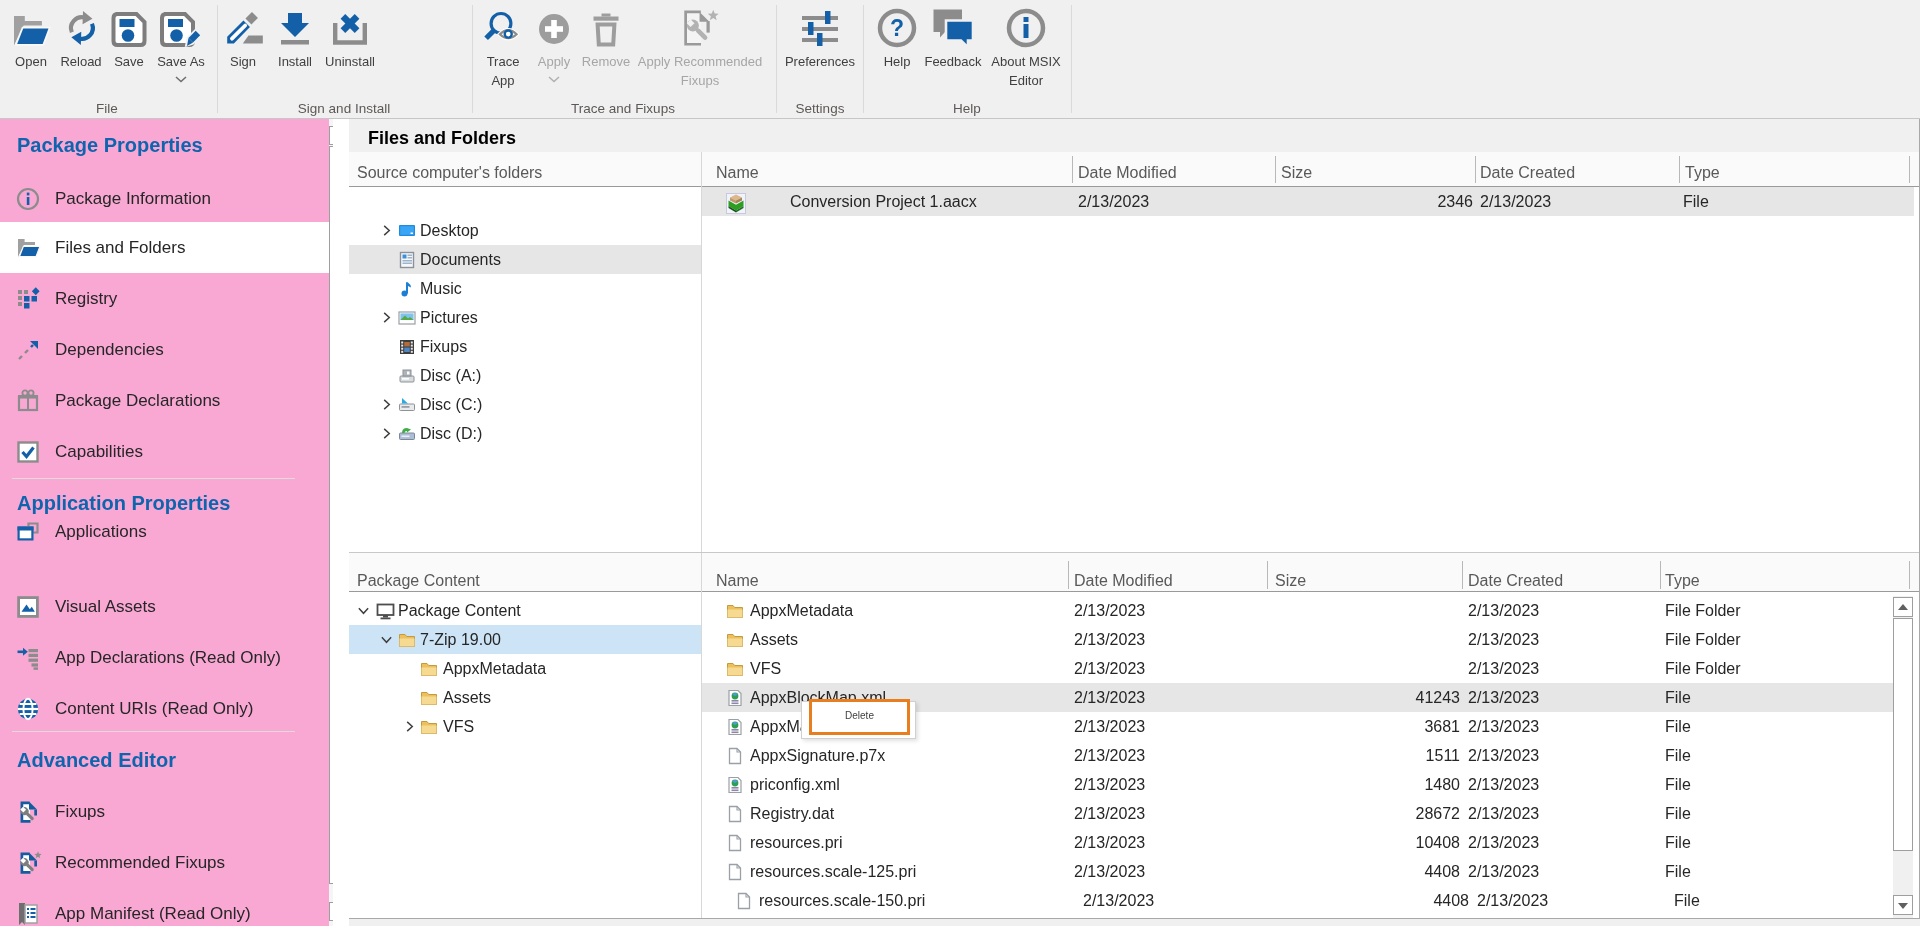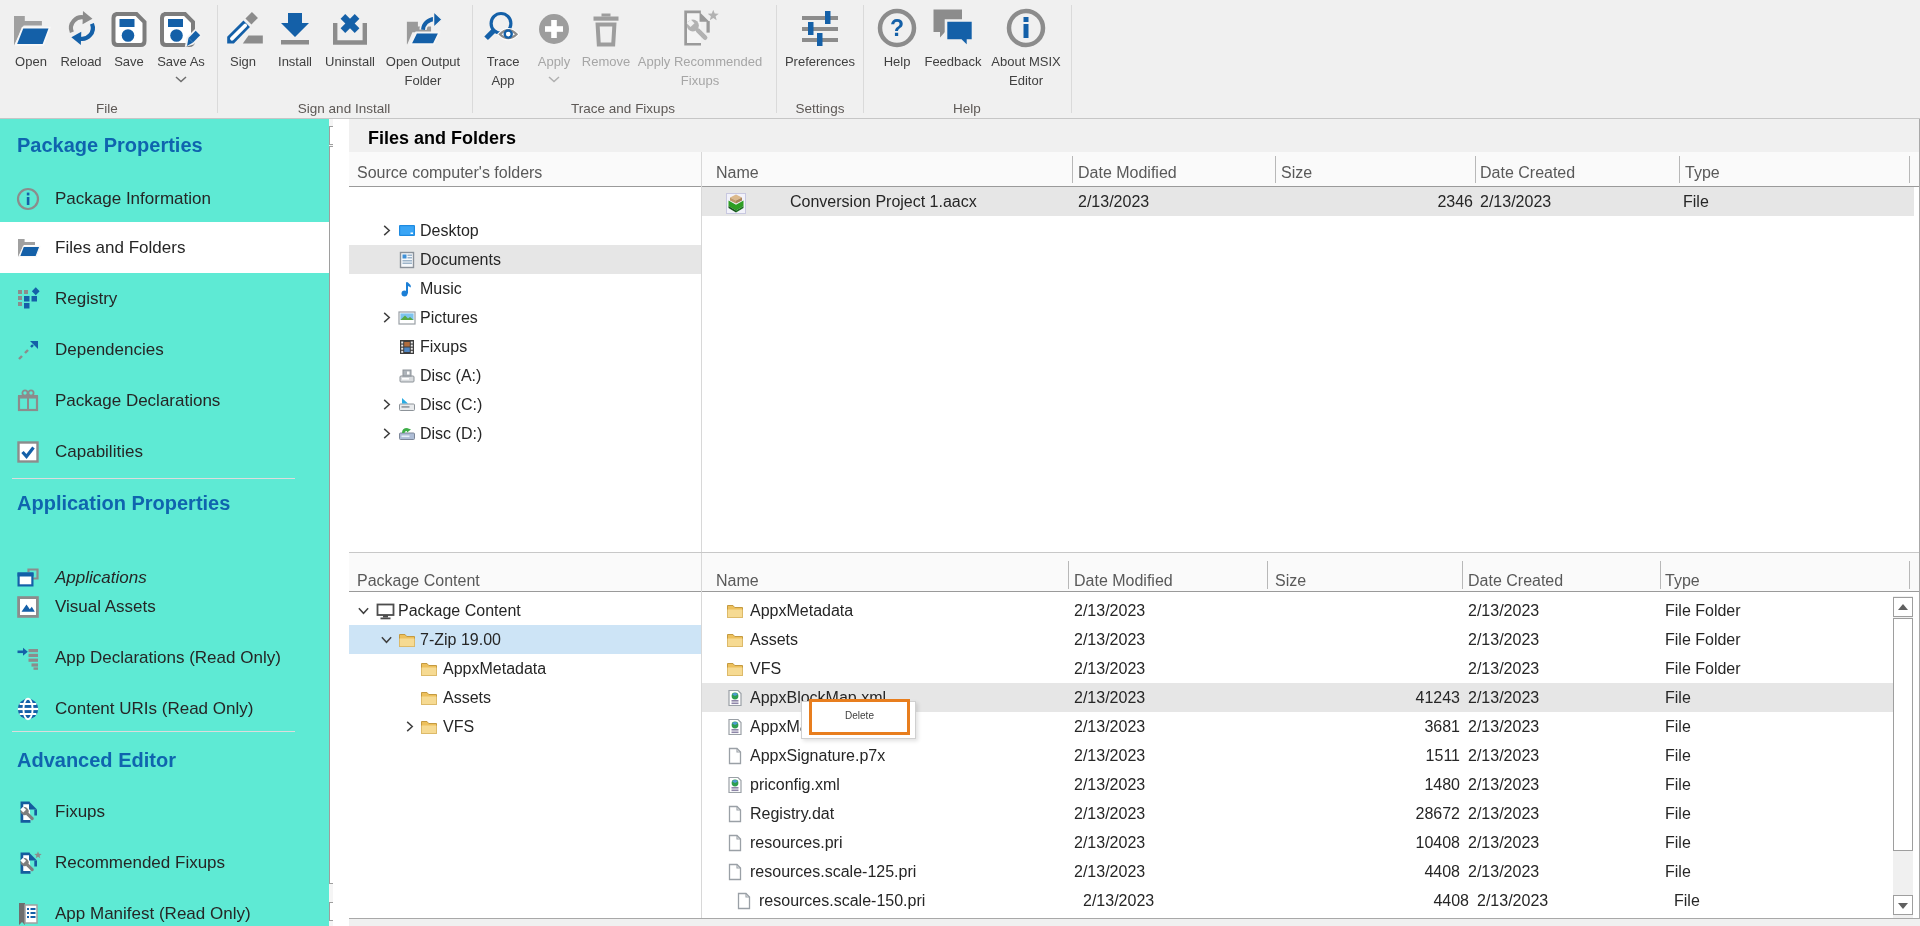--- a/index.html
+++ b/index.html
@@ -8,21 +8,21 @@
 
 #ribbon { position:absolute; left:0; top:0; width:1920px; height:119px; background:#f0f0f0; border-bottom:1px solid #c6c6c6; }
 .rbtn { position:absolute; top:0; height:110px; text-align:center; }
 .rbtn svg.icon { position:absolute; bottom:62px; left:50%; transform:translateX(-50%); }
 .rlabel { position:absolute; top:52px; left:0; width:100%; font-size:13px; color:#404040; line-height:19px; }
 .rlabel.dis { color:#a6a6a6; }
 .rsep { position:absolute; top:5px; width:1px; height:108px; background:#dadada; }
 .rgroup { position:absolute; top:101px; font-size:13.5px; color:#5d5855; width:200px; text-align:center; }
 .chev { position:absolute; font-size:12px; color:#6e6e6e; }
 
-#sidebar { position:absolute; left:0; top:119px; width:333px; height:807px; background:#5eead4; overflow:hidden; }
+#sidebar { position:absolute; left:0; top:119px; width:333px; height:807px; background:#f9a8d4; overflow:hidden; }
 .sechead { position:absolute; left:17px; font-size:20px; font-weight:bold; color:#0f64ae; }
 .sitem { position:absolute; left:0; width:329px; height:51px; }
 .sitem.sel { background:#ffffff; }
 .sitem svg { position:absolute; left:16px; top:50%; margin-top:-12px; }
 .sitem .stext { position:absolute; left:55px; top:50%; margin-top:-10px; font-size:17px; color:#262626; line-height:20px; }
 .ssep { position:absolute; left:12px; width:283px; height:1px; background:#dcdcdc; }
 
 .sbbox { position:absolute; background:#fff; border:1px solid #9e9e9e; }
 .sbarrow { position:absolute; width:0; height:0; }
 
@@ -103,30 +103,20 @@
   <div class="rbtn" style="left:322px; width:56px;">
     <svg class="icon" width="38" height="36" viewBox="0 0 38 36">
       <path d="M4.2,11 L4.2,30.5 L33.8,30.5 L33.8,11" fill="none" stroke="#8c8c8c" stroke-width="4.4"></path>
       <g transform="rotate(45 19 11.5)">
         <rect x="9" y="8.2" width="20" height="6.6" fill="#1460a8"></rect>
         <rect x="15.7" y="1.5" width="6.6" height="20" fill="#1460a8"></rect>
       </g>
     </svg>
     <div class="rlabel">Uninstall</div>
   </div>
-  <div class="rbtn" style="left:380px; width:86px;">
-    <svg class="icon" width="46" height="39" viewBox="0 0 54 46">
-      <path d="M8,15 L21,15 L21,20.5 L36.5,20.5 L36.5,27.5 L14.5,27.5 L8.5,41.5 L8,41.5 Z" fill="#9a9a9a"></path>
-      <path d="M27,24.5 Q28,13.5 41,11.5" fill="none" stroke="#f0f0f0" stroke-width="8.5"></path>
-      <path d="M27,24.5 Q28,13.5 41,11.5" fill="none" stroke="#1460a8" stroke-width="4.6"></path>
-      <path d="M39.5,3 L49.5,12.5 L39.5,21.8 Z" fill="#1460a8" stroke="#f0f0f0" stroke-width="1.6"></path>
-      <path d="M19,27.8 L46.3,27.8 L39.6,41.7 L12.2,41.7 Z" fill="#1460a8" stroke="#f5f5f5" stroke-width="2.4"></path>
-    </svg>
-    <div class="rlabel">Open Output<br>Folder</div>
-  </div>
   <div class="rsep" style="left:472px;"></div>
   <div class="rgroup" style="left:244px;">Sign and Install</div>
 
   <div class="rbtn" style="left:478px; width:50px;">
     <svg class="icon" width="45" height="42" viewBox="0 0 56 52">
       <circle cx="25.5" cy="21.5" r="12.3" fill="none" stroke="#1460a8" stroke-width="4"></circle>
       <path d="M16.8,30.2 L7,40" stroke="#1460a8" stroke-width="6.4"></path>
       <path d="M24,35 Q34.5,25 45,35 Q34.5,45 24,35 Z" fill="#fff" stroke="#fff" stroke-width="5"></path>
       <path d="M24,35 Q34.5,25 45,35 Q34.5,45 24,35 Z" fill="#fff" stroke="#8c8c8c" stroke-width="2.6"></path>
       <circle cx="34.5" cy="34.8" r="4.4" fill="none" stroke="#1460a8" stroke-width="3"></circle>
@@ -261,21 +251,21 @@
   </div>
   <div class="sitem" style="top:307px;">
     <svg width="24" height="24" viewBox="0 0 24 24">
       <rect x="2.5" y="2.5" width="19" height="19" fill="#fff" stroke="#8c8c8c" stroke-width="2.4"></rect>
       <path d="M6.5,12 L10.5,16.5 L17.5,7.5" fill="none" stroke="#1460a8" stroke-width="3.2"></path>
     </svg>
     <div class="stext">Capabilities</div>
   </div>
   <div class="ssep" style="top:359px;"></div>
   <div class="sechead" style="top:373px;">Application Properties</div>
-  <div class="sitem" style="top:433px;font-style:italic;">
+  <div class="sitem" style="top:387px;">
     <svg width="24" height="24" viewBox="0 0 24 24">
       <path d="M12.5,6 L12.5,3.5 L21.5,3.5 L21.5,12.5 L16.5,12.5" fill="none" stroke="#8c8c8c" stroke-width="2.2"></path>
       <rect x="2.6" y="7.6" width="13.8" height="11.8" fill="#fff" stroke="#1460a8" stroke-width="2.2"></rect>
       <rect x="1.5" y="6.5" width="16" height="4" fill="#1460a8"></rect>
     </svg>
     <div class="stext">Applications</div>
   </div>
   <div class="sitem" style="top:462px;">
     <svg width="24" height="24" viewBox="0 0 24 24">
       <rect x="2.6" y="2.6" width="18.8" height="18.8" fill="#fff" stroke="#8c8c8c" stroke-width="2.8"></rect>

